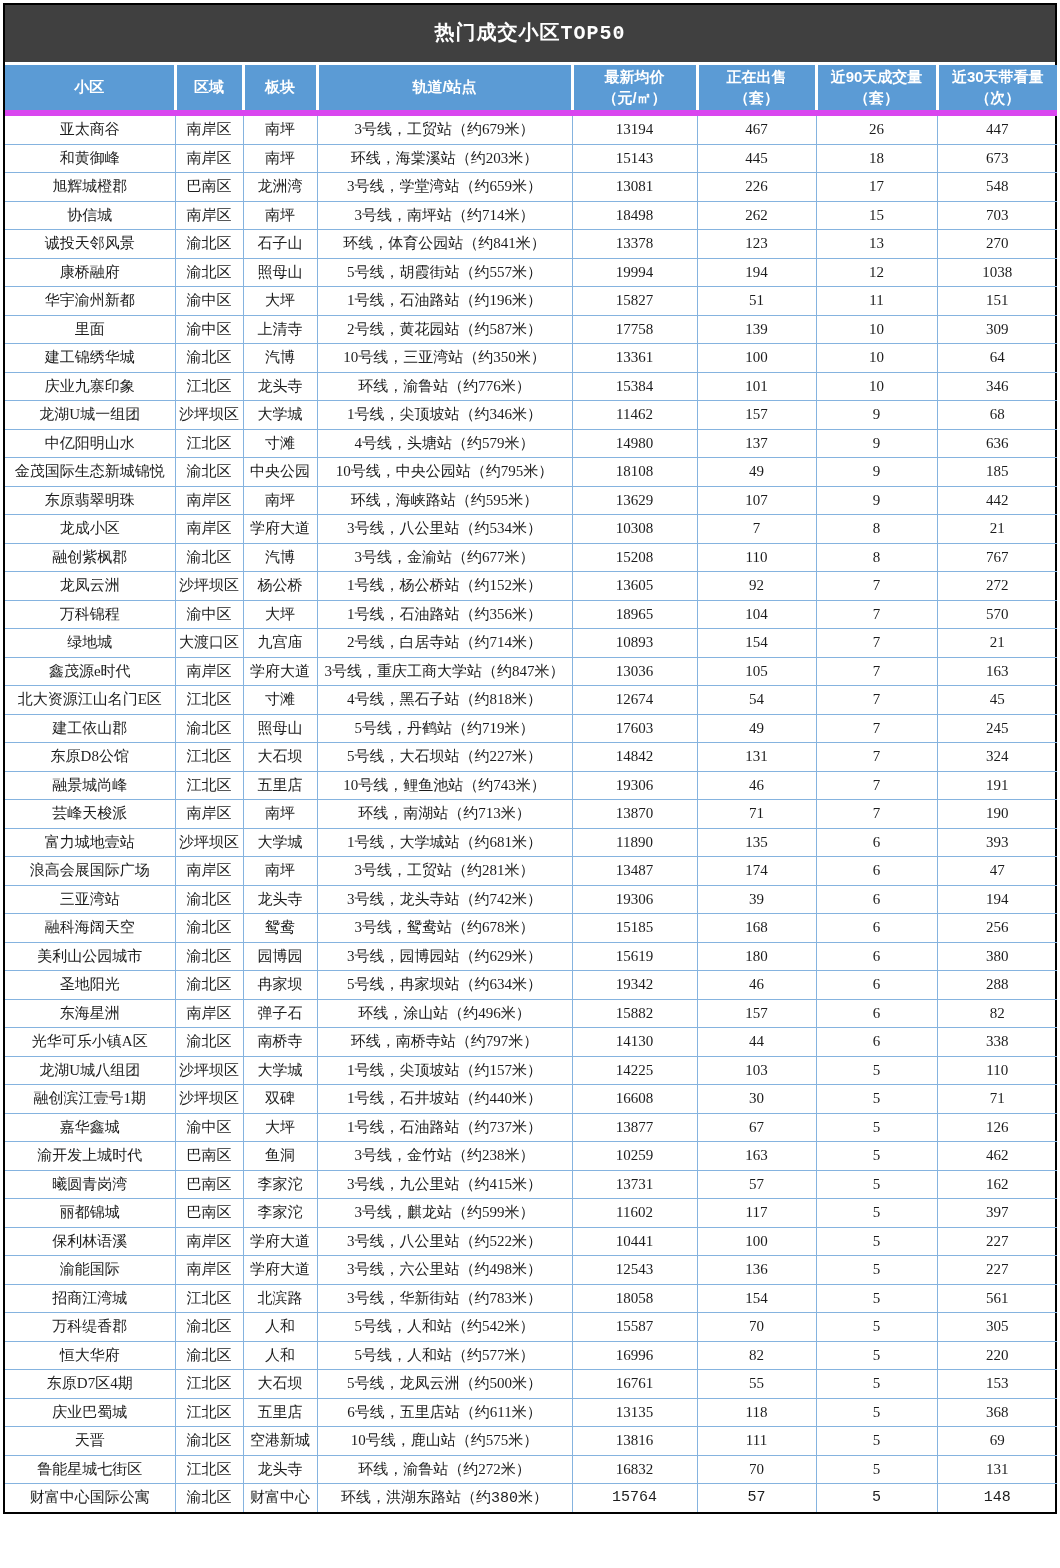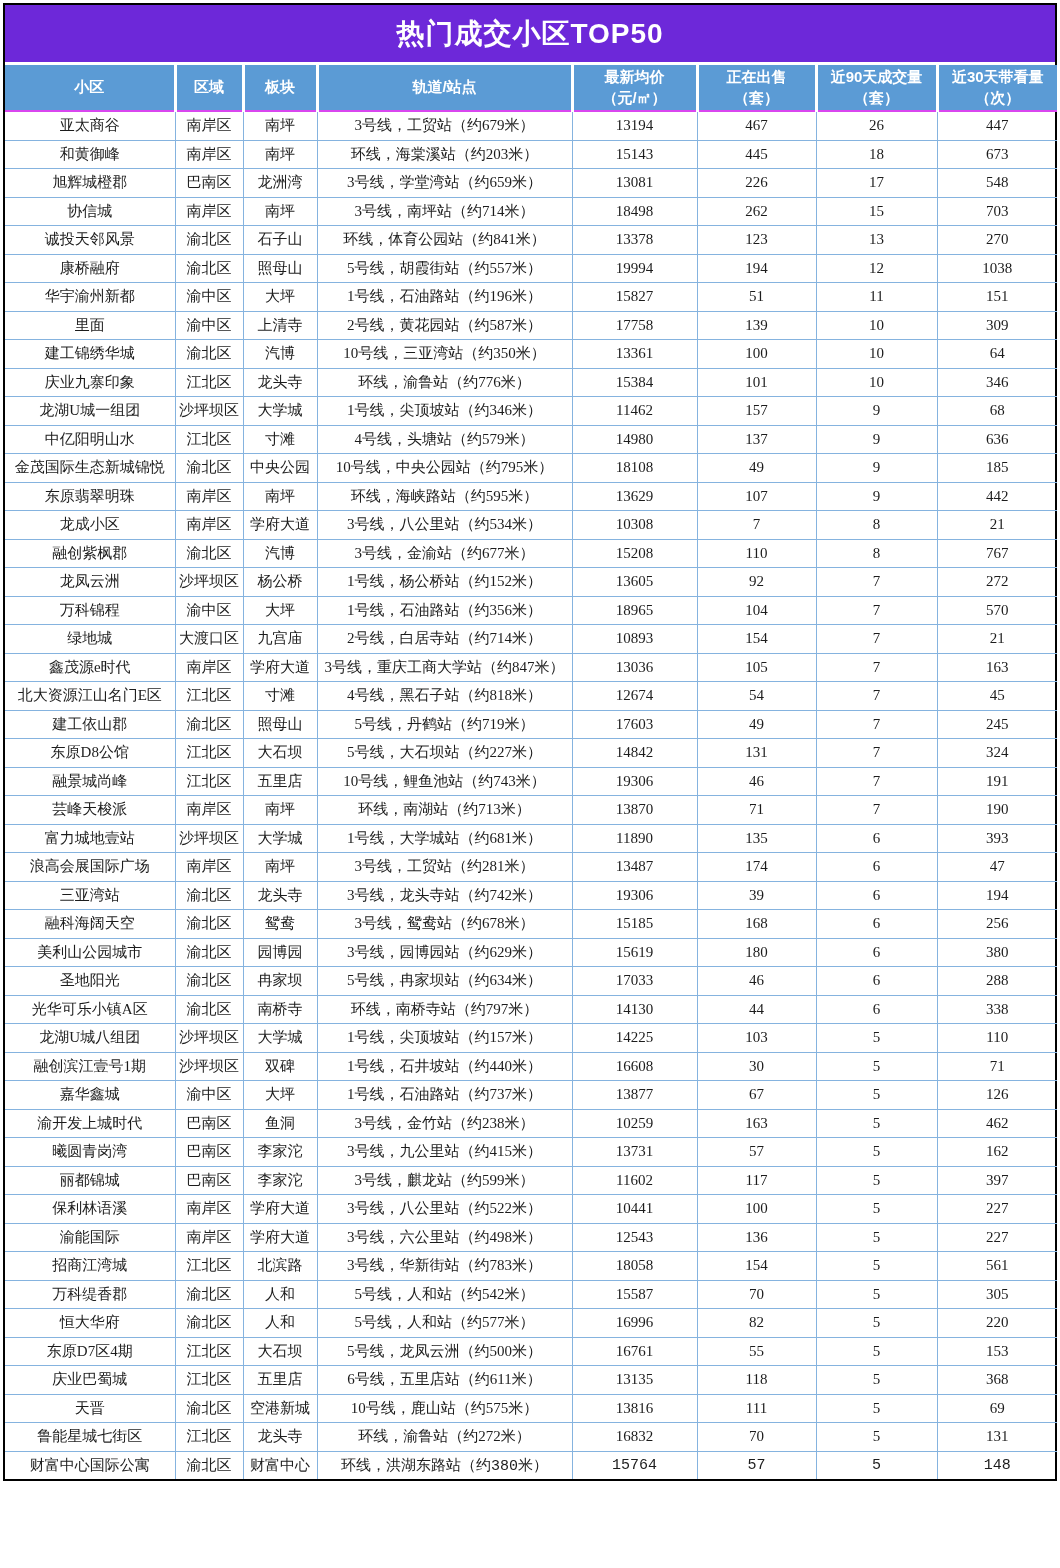--- a/index.html
+++ b/index.html
@@ -1,34 +1,34 @@
 <!DOCTYPE html>
 <html><head>
 <meta charset="utf-8">
 <style>
   html,body{margin:0;padding:0;background:#fff;}
   body{width:1060px;height:1568px;overflow:hidden;
        font-family:"Liberation Serif","DejaVu Serif",serif;}
   .sheet{margin:3px 3px 0 3px;border:2px solid #000;background:#fff;}
   .title-bar{
-    background:#6d28d9;color:#fff;height:57px;line-height:57px;
-    text-align:center;font-family:Liberation Sans, sans-serif;
-    font-weight:bold;font-size:28px;letter-spacing:1px;
+    background:#404040;color:#fff;height:57px;line-height:57px;
+    text-align:center;font-family:Liberation Mono, monospace;
+    font-weight:bold;font-size:20px;letter-spacing:1px;
     border-bottom:3px solid #fff;
   }
   table{border-collapse:collapse;table-layout:fixed;width:100%;}
   thead th{
     background:#5B9BD5;color:#fff;height:45px;
     font-family:"Liberation Sans","DejaVu Sans",sans-serif;
     font-weight:bold;font-size:15px;line-height:1.35;
     text-align:center;vertical-align:middle;
     border-right:3px solid #fff;white-space:pre-line;padding:0;
   }
   thead th:last-child{border-right:none;}
-  thead tr{border-bottom:2px solid #d946ef;}
+  thead tr{border-bottom:6px solid #d946ef;}
   tbody td{
     height:27.5px;padding:0 2px;
     text-align:center;vertical-align:middle;
     font-size:15px;color:#1c1c1c;
     border:1px solid #85B3DF;border-top:none;
     overflow:hidden;white-space:nowrap;
   }
   tbody td:first-child{border-left:none;}
   tbody td:last-child{border-right:none;}
   tbody tr:last-child td{border-bottom:none;font-family:Liberation Mono, monospace;}
@@ -364,24 +364,34 @@
           <td>15619</td>
           <td>180</td>
           <td>6</td>
           <td>380</td>
         </tr>
         <tr>
           <td>圣地阳光</td>
           <td>渝北区</td>
           <td>冉家坝</td>
           <td>5号线，冉家坝站（约634米）</td>
-          <td>17033</td>
+          <td>19342</td>
           <td>46</td>
           <td>6</td>
           <td>288</td>
+        </tr>
+        <tr>
+          <td>东海星洲</td>
+          <td>南岸区</td>
+          <td>弹子石</td>
+          <td>环线，涂山站（约496米）</td>
+          <td>15882</td>
+          <td>157</td>
+          <td>6</td>
+          <td>82</td>
         </tr>
         <tr>
           <td>光华可乐小镇A区</td>
           <td>渝北区</td>
           <td>南桥寺</td>
           <td>环线，南桥寺站（约797米）</td>
           <td>14130</td>
           <td>44</td>
           <td>6</td>
           <td>338</td>

